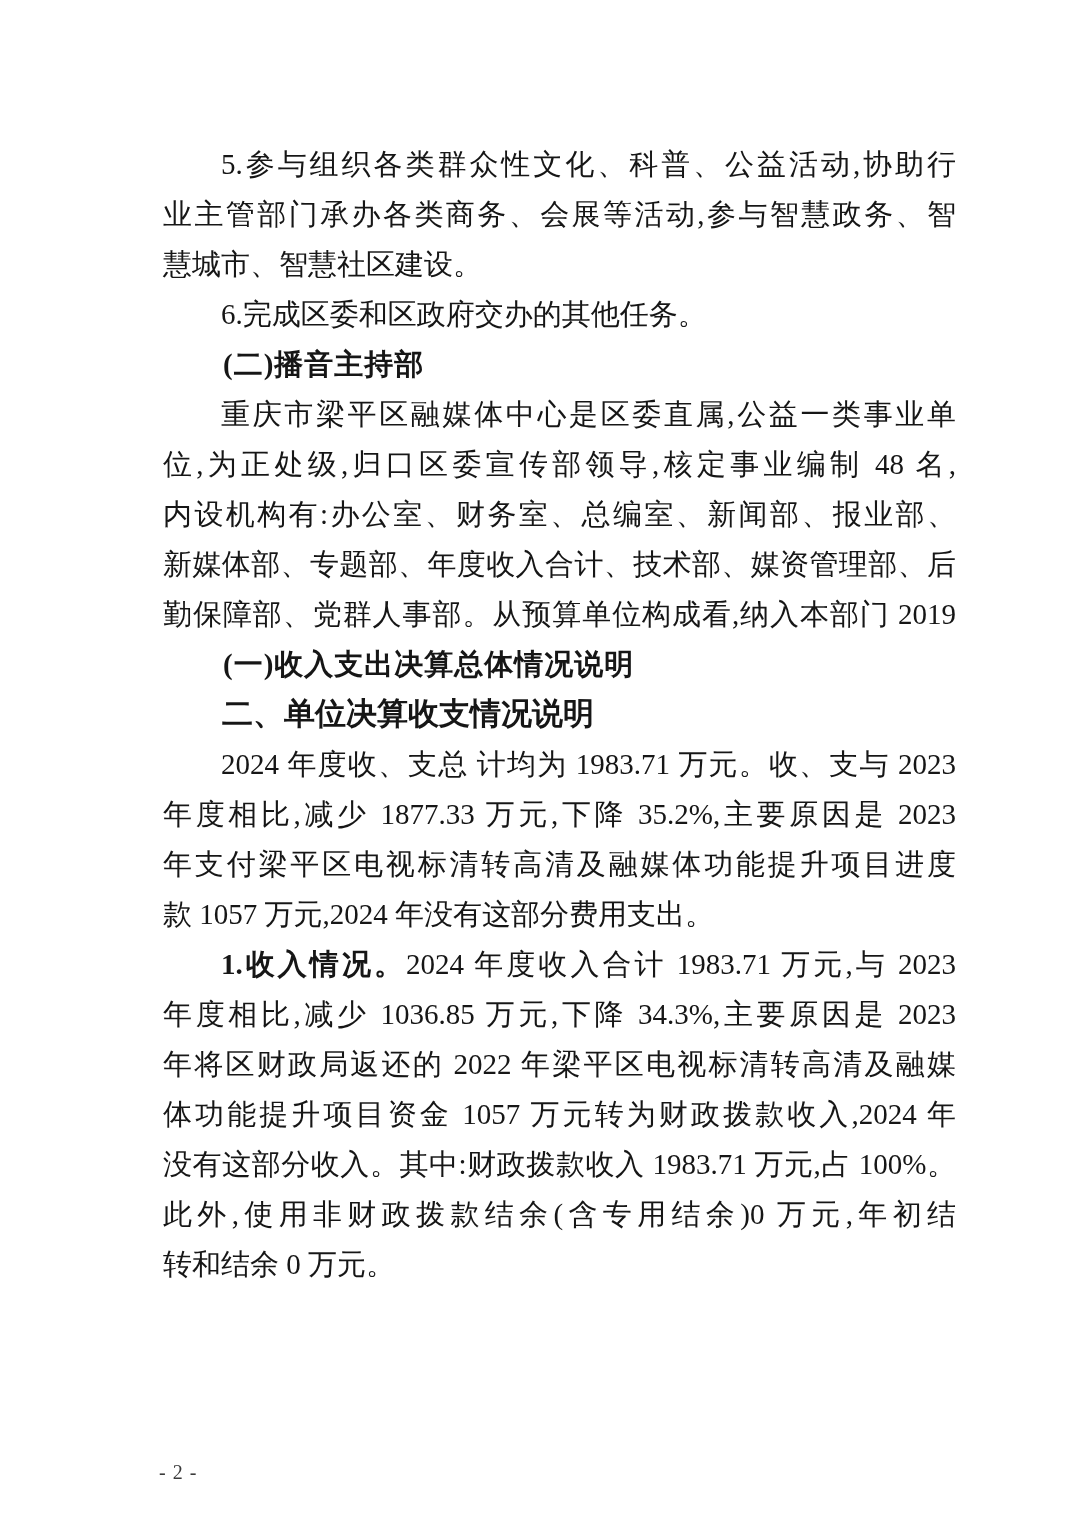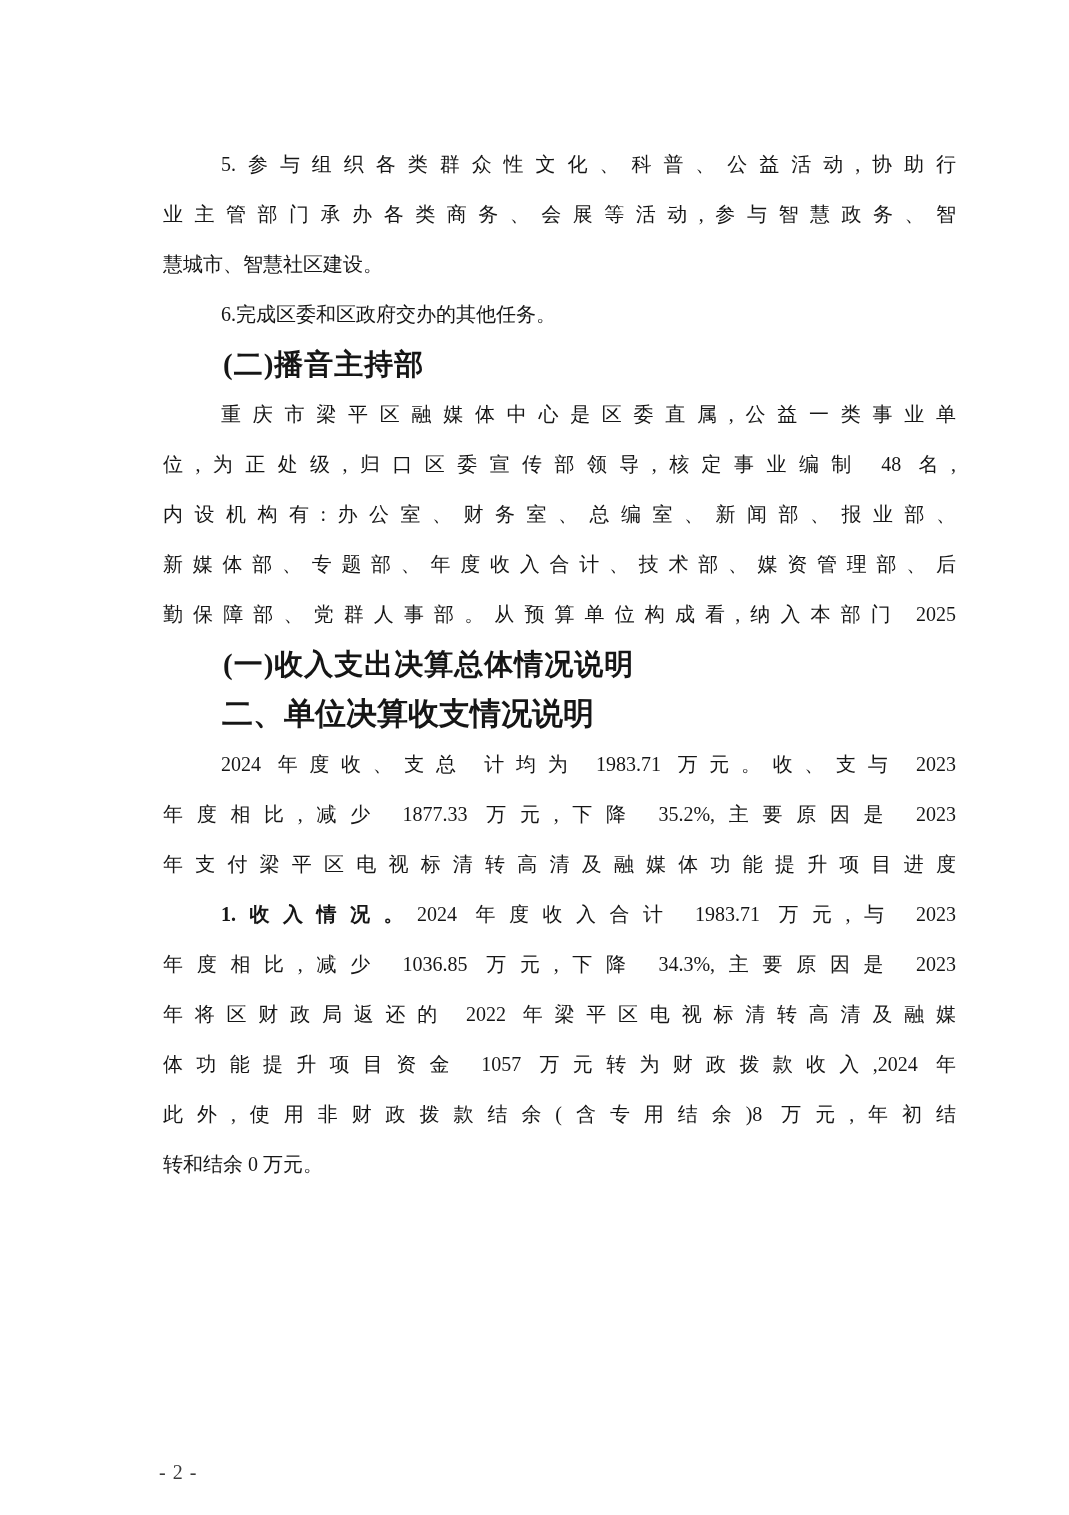--- a/index.html
+++ b/index.html
@@ -19,21 +19,21 @@
   }
   .content {
     position: absolute;
     left: 163px;
     top: 139px;
     width: 793px;
   }
   .line {
     height: 50px;
     line-height: 50px;
-    font-size: 20px;
+    font-size: 29px;
     overflow: visible;
   }
   
   .j {
     text-align: justify;
     text-align-last: justify;
   }
   
   .indent { text-indent: 58px; }
   
@@ -71,34 +71,36 @@
     <div class="line j">业主管部门承办各类商务、会展等活动,参与智慧政务、智</div>
     <div class="line">慧城市、智慧社区建设。</div>
     <div class="line indent">6.完成区委和区政府交办的其他任务。</div>
 
     <div class="line h-kai">(二)播音主持部</div>
 
     <div class="line j indent">重庆市梁平区融媒体中心是区委直属,公益一类事业单</div>
     <div class="line j">位,为正处级,归口区委宣传部领导,核定事业编制 48 名,</div>
     <div class="line j">内设机构有:办公室、财务室、总编室、新闻部、报业部、</div>
     <div class="line j">新媒体部、专题部、年度收入合计、技术部、媒资管理部、后</div>
-    <div class="line j">勤保障部、党群人事部。从预算单位构成看,纳入本部门 2025</div>
+    <div class="line j">勤保障部、党群人事部。从预算单位构成看,纳入本部门 2019</div>
 
     <div class="line h-kai">(一)收入支出决算总体情况说明</div>
     <div class="line h-hei">二、单位决算收支情况说明</div>
 
     <div class="line j indent">2024 年度收、支总 计均为 1983.71 万元。收、支与 2023</div>
     <div class="line j">年度相比,减少 1877.33 万元,下降 35.2%,主要原因是 2023</div>
     <div class="line j">年支付梁平区电视标清转高清及融媒体功能提升项目进度</div>
+    <div class="line">款 1057 万元,2024 年没有这部分费用支出。</div>
 
     <div class="line j indent">
       <b>1.收入情况。</b><span>2024 年度收入合计 1983.71 万元,与 2023</span>
     </div>
     <div class="line j">年度相比,减少 1036.85 万元,下降 34.3%,主要原因是 2023</div>
     <div class="line j">年将区财政局返还的 2022 年梁平区电视标清转高清及融媒</div>
     <div class="line j">体功能提升项目资金 1057 万元转为财政拨款收入,2024 年</div>
-    <div class="line j">此外,使用非财政拨款结余(含专用结余)8 万元,年初结</div>
+    <div class="line j">没有这部分收入。其中:财政拨款收入 1983.71 万元,占 100%。</div>
+    <div class="line j">此外,使用非财政拨款结余(含专用结余)0 万元,年初结</div>
     <div class="line">转和结余 0 万元。</div>
 
   </div>
 
   <div class="footer">- 2 -</div>
 </div>
 
 </body></html>

